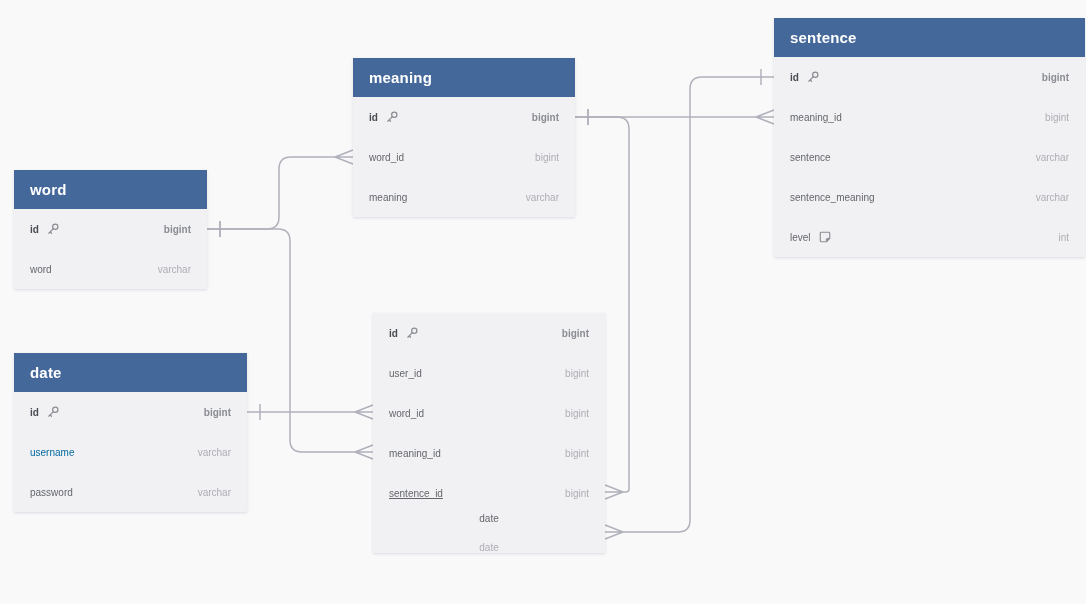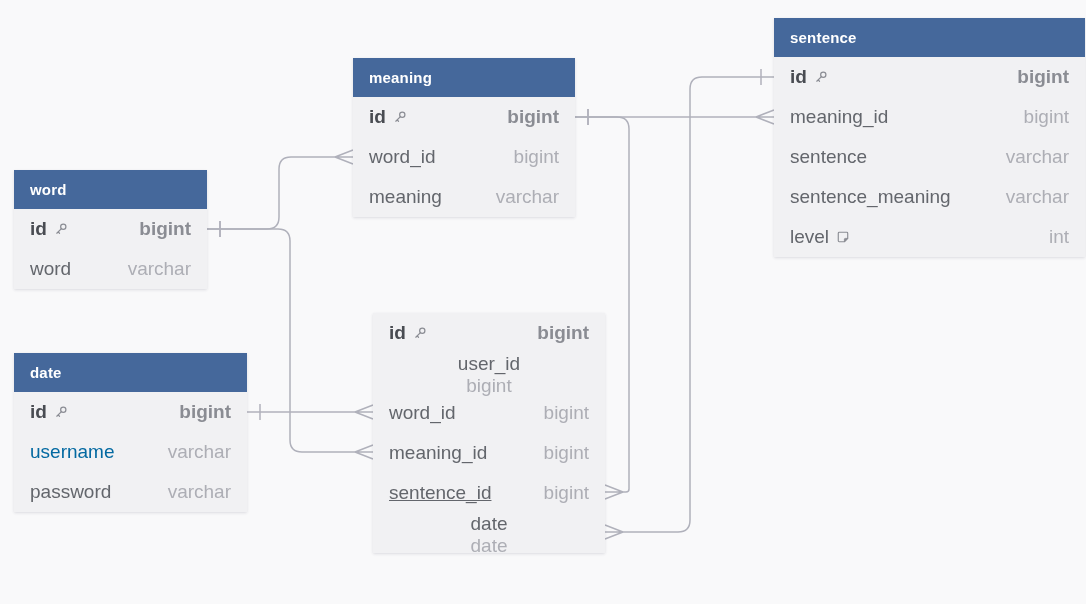--- a/index.html
+++ b/index.html
@@ -38,21 +38,21 @@
     font-weight: bold;
     letter-spacing: 0.2px;
   }
   .db-table .row {
     height: 40px;
     display: flex;
     align-items: center;
     justify-content: space-between;
     padding: 0 16px;
     box-sizing: border-box;
-    font-size: 19px;
+    font-size: 10px;
   }
   .fname {
     display: flex;
     align-items: center;
     gap: 7px;
     white-space: nowrap;
   }
   .ficon {
     display: inline-flex;
     line-height: 0;
@@ -172,21 +172,21 @@
           <span>id</span>
           <span class="ficon" style="color: rgb(139, 141, 148);">
             <svg width="14" height="14" viewBox="0 0 16 16">
               <circle cx="10.6" cy="5.4" r="3" fill="none" stroke="currentColor" stroke-width="1.4"></circle>
               <path d="M8.5 7.5 L3.2 12.8 M4.7 11.3 L6.3 12.9" fill="none" stroke="currentColor" stroke-width="1.4" stroke-linecap="round"></path>
             </svg>
           </span>
         </span>
         <span class="ftype" style="color: rgb(138, 140, 147); font-weight: bold;">bigint</span>
       </div>
-      <div class="row" style="background: rgb(241, 241, 243); flex-direction: column;">
+      <div class="row" style="background: rgb(241, 241, 243);">
         <span class="fname" style="color: rgb(99, 102, 108); font-weight: normal;">
           <span>user_id</span>
         </span>
         <span class="ftype" style="color: rgb(173, 174, 181); font-weight: normal;">bigint</span>
       </div>
       <div class="row" style="background: rgb(241, 241, 243);">
         <span class="fname" style="color: rgb(99, 102, 108); font-weight: normal;">
           <span>word_id</span>
         </span>
         <span class="ftype" style="color: rgb(173, 174, 181); font-weight: normal;">bigint</span>

